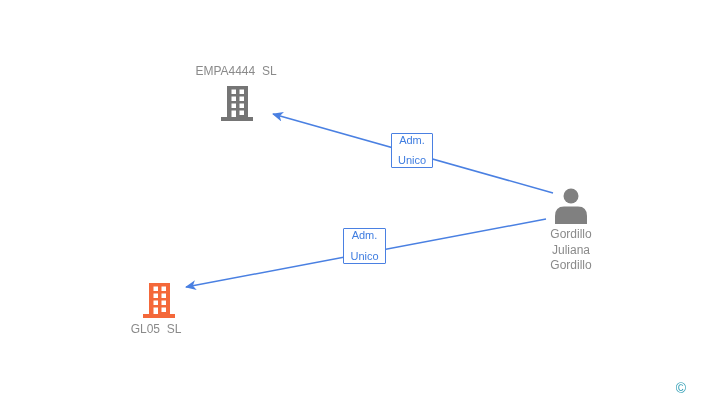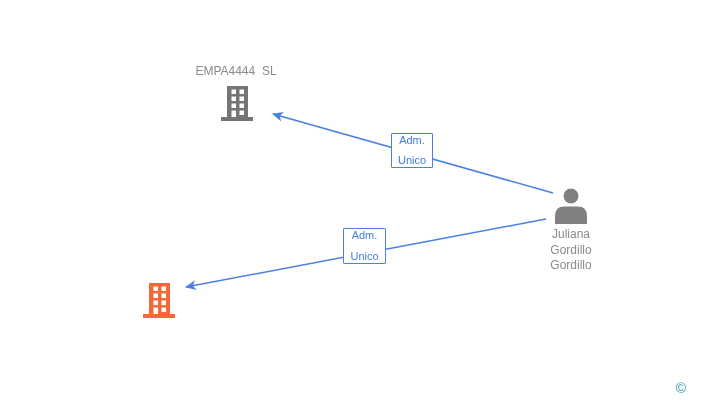--- a/index.html
+++ b/index.html
@@ -117,22 +117,22 @@
   </div>
 
   <div class="node-icon" style="left:553px; top:188px;">
     <svg width="36" height="36" viewBox="0 0 36 36">
       <circle cx="18" cy="8" r="7.5" fill="#808080"></circle>
       <path d="M2,36 V28 Q2,18.5 11,18.5 H25 Q34,18.5 34,28 V36 Z" fill="#808080"></path>
     </svg>
   </div>
 
   <div class="person-name" style="left:511px; top:227px; width:120px;">
+    <span>Gordillo</span>
     <span>Juliana</span>
-    <span>Gordillo</span>
     <span>Gordillo</span>
   </div>
 
   <div class="rel-box" style="left:343px; top:228px; width:43px; height:36px;">
     <span>Adm.</span>
     <span>Unico</span>
   </div>
 
   <div class="node-icon" style="left:142px; top:283px;">
     <svg width="34" height="35" viewBox="0 0 34 35">
@@ -144,18 +144,19 @@
         <rect x="11.5" y="10.5" width="4.5" height="4.5"></rect>
         <rect x="19.5" y="10.5" width="4.5" height="4.5"></rect>
         <rect x="11.5" y="17.5" width="4.5" height="4.5"></rect>
         <rect x="19.5" y="17.5" width="4.5" height="4.5"></rect>
         <rect x="11.5" y="24.5" width="4.5" height="6.5"></rect>
         <rect x="19.5" y="24.5" width="4.5" height="4.5"></rect>
       </g>
     </svg>
   </div>
 
+  <div class="node-label" style="left:96px; top:322px; width:120px;">GL05  SL</div>
 
   <div class="watermark">
     <span class="copy">©</span>
   </div>
 
 </div>
 
 </body></html>

